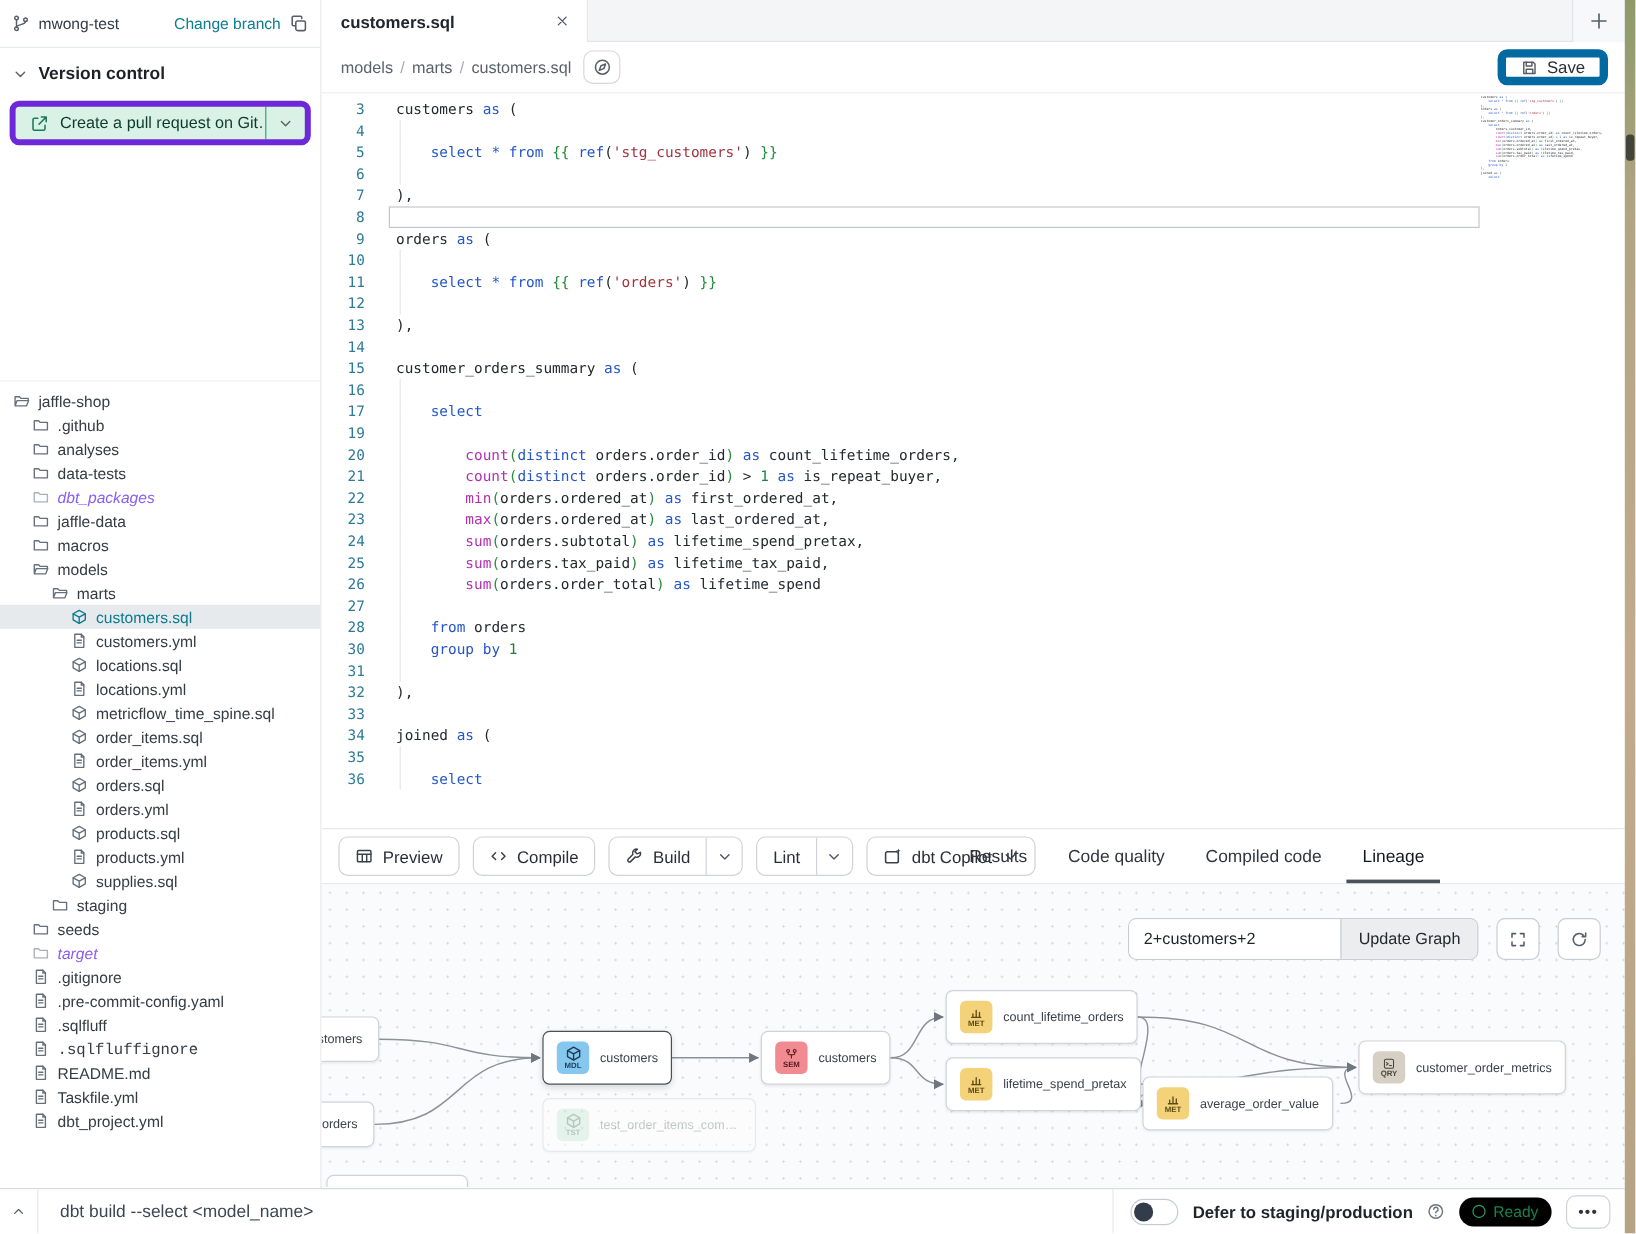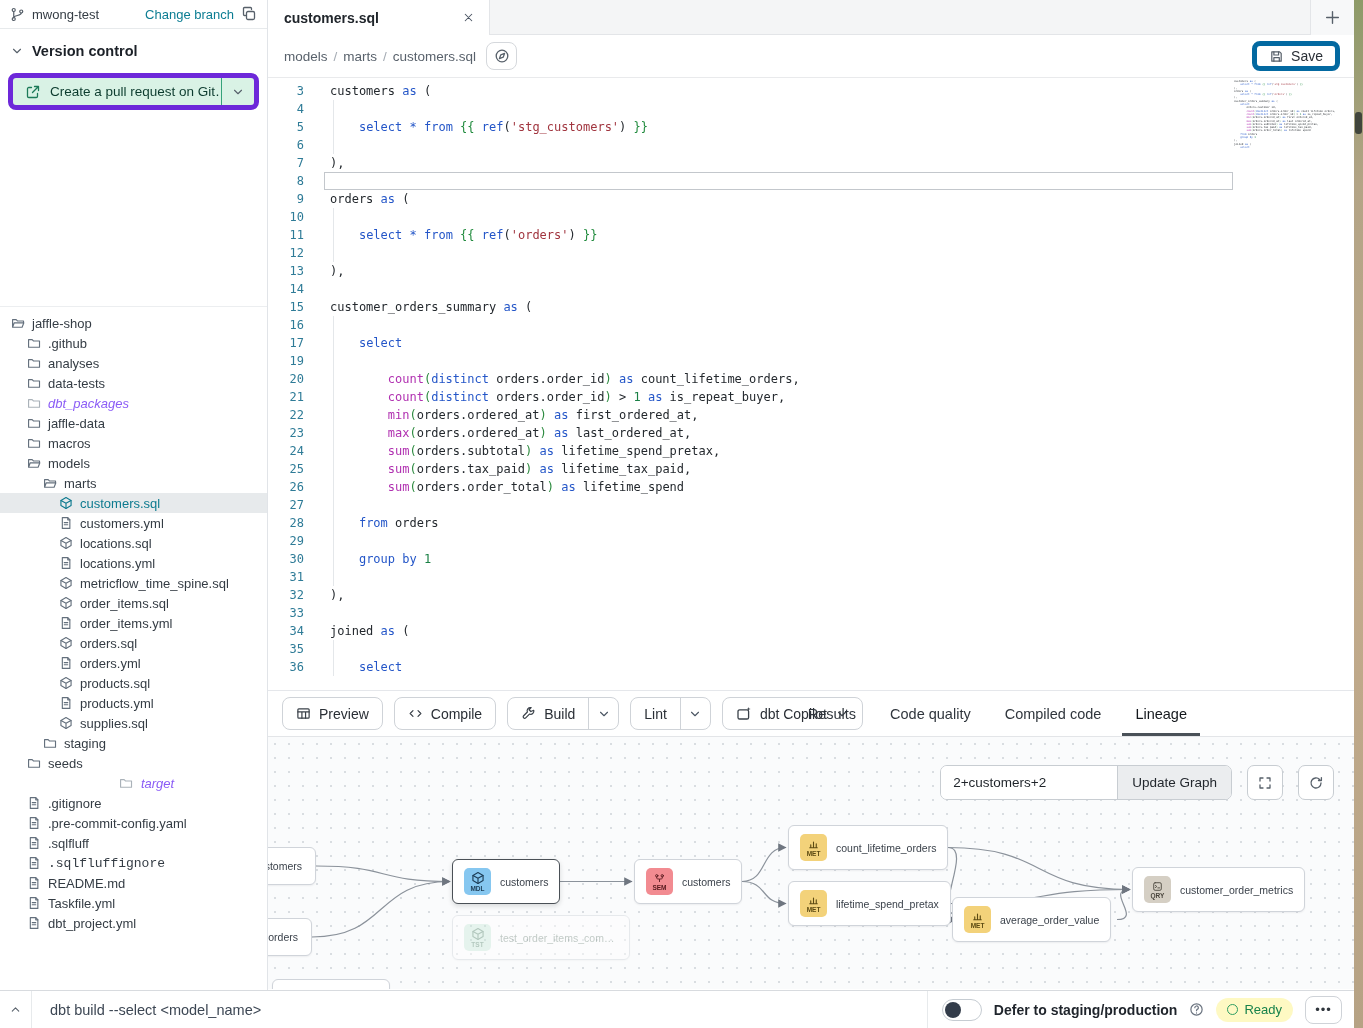--- a/index.html
+++ b/index.html
@@ -9,21 +9,21 @@
 
   
   #right-strip { position:absolute; right:0; top:0; width:9px; height:1028px;
     background:linear-gradient(#8d9a68 0%, #b3a486 18%, #c2ab8c 55%, #b6a284 100%); }
   #right-strip .thumb { position:absolute; left:1px; top:112px; width:7px; height:22px;
     background:#41453c; border-radius:3px; }
 
   
   #sidebar { position:absolute; left:0; top:0; width:268px; height:990px;
     border-right:1px solid #e1e4e8; background:#fff; overflow:hidden; }
-  .branch-row { height:29px; display:flex; align-items:center; padding:0 10px;
+  .branch-row { height:40px; display:flex; align-items:center; padding:0 10px;
     border-bottom:1px solid #e7eaec; gap:7px; }
   .branch-row .bname { font-size:13px; color:#343c44; flex:0 0 auto; }
   .branch-row .spacer { flex:1; }
   .change-branch { font-size:13px; color:#0c7d93; cursor:pointer; }
   .icon { display:inline-flex; align-items:center; justify-content:center; color:#57606a; }
   .icon svg { display:block; }
   .sec-head { display:flex; align-items:center; gap:8px; padding:14px 10px 8px 10px; }
   .sec-head .title { font-size:14.5px; font-weight:bold; color:#1c2128; flex:1; }
   .chev { color:#57606a; }
   .pr-btn { margin:6px 8px; height:37px; display:flex; align-items:stretch;
@@ -58,21 +58,21 @@
     cursor:pointer; background:#f7f8f9; }
 
   
   #crumbrow { height:43px; background:#fff; border-bottom:1px solid #e9eaec;
     display:flex; align-items:center; padding:0 14px 0 16px; }
   #crumbs { display:flex; align-items:center; gap:6px; font-size:13.5px; color:#59626c; }
   #crumbs .sep { color:#a4abb3; }
   .compass-btn { margin-left:10px; width:31px; height:28px; border:1px solid #d5d8dc;
     border-radius:8px; display:flex; align-items:center; justify-content:center;
     color:#555e66; cursor:pointer; background:#fff; }
-  .save-btn { margin-left:auto; height:30px; border:5px solid #0369a1; border-radius:8px;
+  .save-btn { margin-left:auto; height:30px; border:7px solid #0369a1; border-radius:8px;
     background:#fff; display:flex; align-items:center; gap:7px; padding:0 12px;
     font-size:14px; color:#2a2f36; cursor:pointer; }
 
   
   #editor { position:relative; height:612px; background:#fff; overflow:hidden;
     font-family:"DejaVu Sans Mono", monospace; }
   #lines { padding-top:4px; }
   .cl { display:flex; height:18px; line-height:18px; font-size:12px; position:relative; }
   .cl .ln { width:50px; text-align:right; padding-right:14px; color:#2e7b97; flex:0 0 auto; }
   .cl .code { white-space:pre; position:relative; padding-left:12px; flex:1; }
@@ -144,21 +144,21 @@
     color:#57606a; border-right:1px solid #e7eaec; cursor:pointer; }
   #cmdtext { margin-left:18px; font-size:14.5px; color:#3d4754; }
   #status-right { margin-left:auto; height:100%; display:flex; align-items:center; gap:12px;
     padding-right:12px; border-left:1px solid #e7eaec; padding-left:14px; }
   .toggle { width:40px; height:22px; border:1px solid #c6ccd2; border-radius:11px; background:#fff;
     position:relative; cursor:pointer; flex:0 0 auto; }
   .toggle .knob { position:absolute; left:2px; top:2px; width:16px; height:16px; border-radius:50%;
     background:#333c4a; }
   #defer-label { font-size:14px; font-weight:bold; color:#1f242b; }
   .help { color:#6b7480; cursor:pointer; }
-  .ready { height:24px; border-radius:12px; background:#fef9c3; color:#17824b; display:flex;
+  .ready { height:24px; border-radius:12px; background:#000000; color:#17824b; display:flex;
     align-items:center; gap:6px; padding:0 11px; font-size:13px; }
   .ready .ring { width:11px; height:11px; border:1.4px solid #2e9e63; border-radius:50%; }
   .more-btn { width:37px; height:28px; border:1px solid #cfd3d8; border-radius:8px; background:#fff;
     display:flex; align-items:center; justify-content:center; color:#30363d; cursor:pointer;
     font-size:13px; letter-spacing:1px; }
 </style>
 </head>
 <body>
 
 <div id="app">
@@ -401,21 +401,21 @@
             <span>staging</span>
           </div>
           <div class="tree-row" style="padding-left: 26px;">
             <span class="icon">
               <svg width="14" height="14" viewBox="0 0 16 16" fill="none" stroke="currentColor" stroke-width="1.3" stroke-linecap="round" stroke-linejoin="round">
                 <path d="M1.8 12.8V4.1h4.1l1.4 1.6h7V12.8z"></path>
               </svg>
             </span>
             <span>seeds</span>
           </div>
-          <div class="tree-row muted" style="padding-left: 26px; justify-content: center;">
+          <div class="tree-row muted" style="padding-left: 26px;">
             <span class="icon">
               <svg width="14" height="14" viewBox="0 0 16 16" fill="none" stroke="currentColor" stroke-width="1.3" stroke-linecap="round" stroke-linejoin="round">
                 <path d="M1.8 12.8V4.1h4.1l1.4 1.6h7V12.8z"></path>
               </svg>
             </span>
             <span>target</span>
           </div>
           <div class="tree-row" style="padding-left: 26px;">
             <span class="icon">
               <svg width="14" height="14" viewBox="0 0 16 16" fill="none" stroke="currentColor" stroke-width="1.3" stroke-linecap="round" stroke-linejoin="round">
@@ -624,24 +624,20 @@
             <span class="ln">26</span>
             <span class="code"><span class="tok-p">        </span><span class="tok-f">sum</span><span class="tok-g">(</span><span class="tok-p">orders.order_total</span><span class="tok-g">)</span><span class="tok-p"> </span><span class="tok-k">as</span><span class="tok-p"> lifetime_spend</span></span>
           </div>
           <div class="cl guide">
             <span class="ln">27</span>
             <span class="code"></span>
           </div>
           <div class="cl guide">
             <span class="ln">28</span>
             <span class="code"><span class="tok-p">    </span><span class="tok-k">from</span><span class="tok-p"> orders</span></span>
-          </div>
-          <div class="cl guide">
-            <span class="ln">29</span>
-            <span class="code"></span>
           </div>
           <div class="cl guide">
             <span class="ln">30</span>
             <span class="code"><span class="tok-p">    </span><span class="tok-k">group</span><span class="tok-p"> </span><span class="tok-k">by</span><span class="tok-p"> </span><span class="tok-n">1</span></span>
           </div>
           <div class="cl guide">
             <span class="ln">31</span>
             <span class="code"></span>
           </div>
           <div class="cl">

